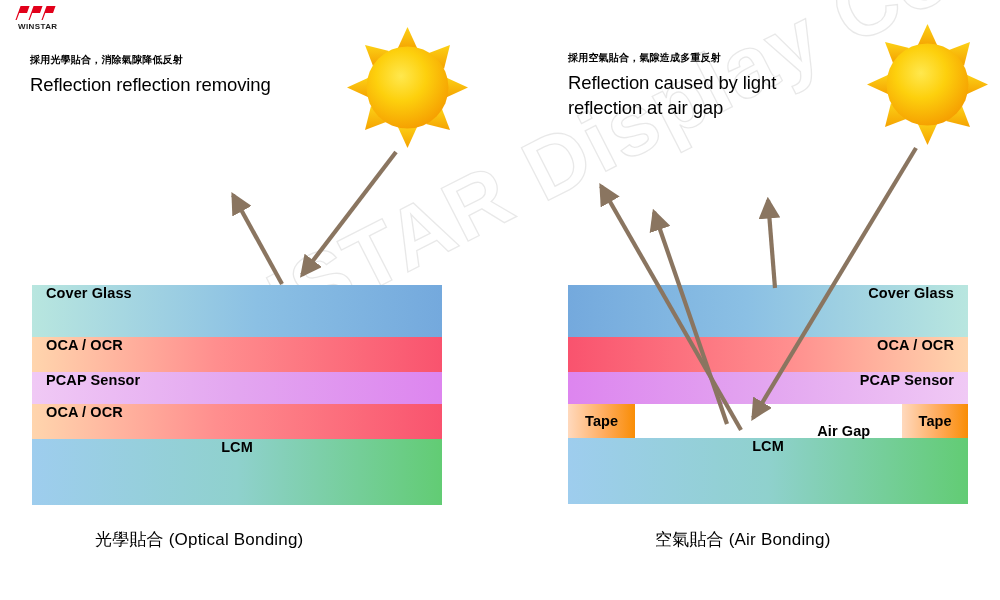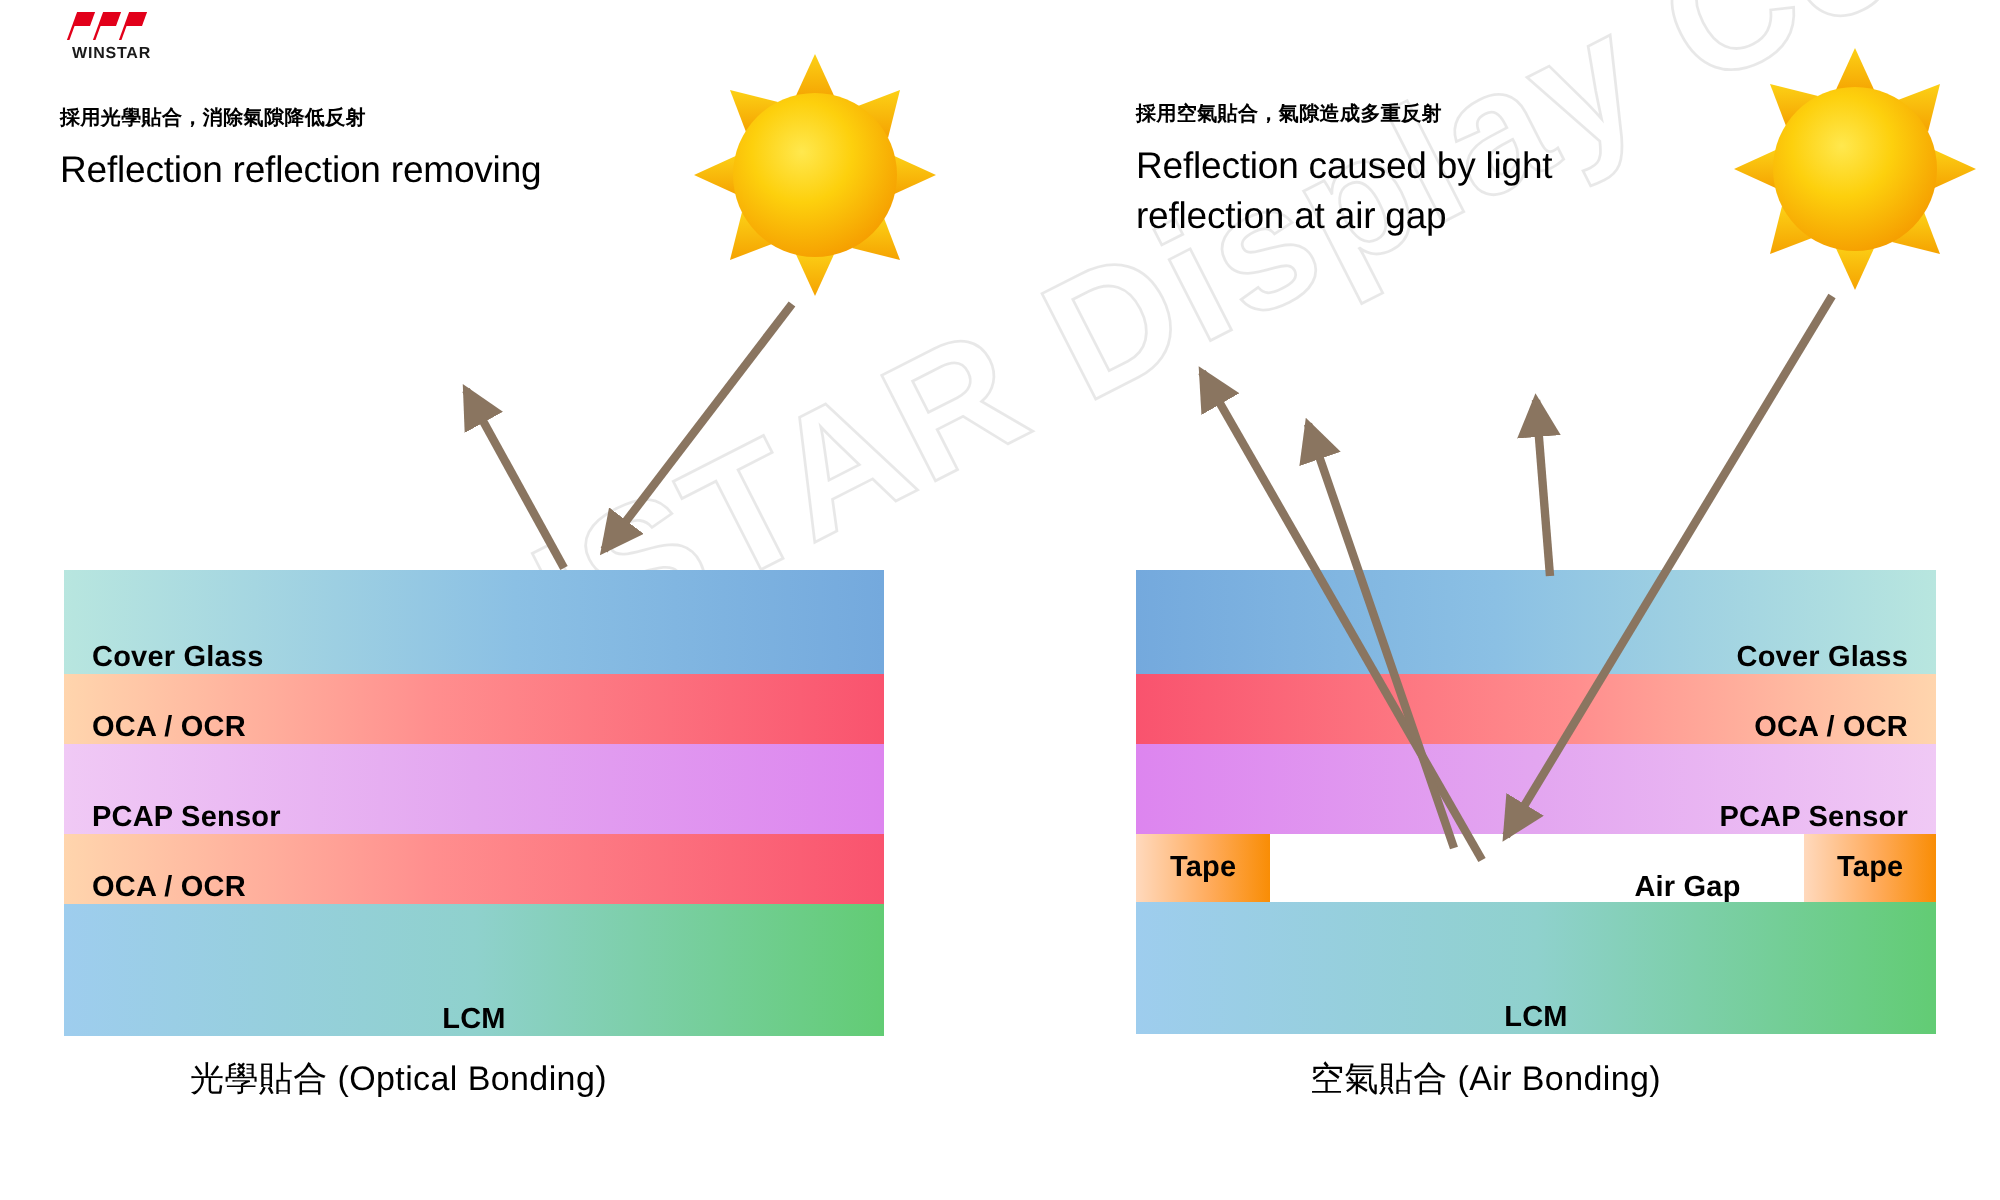--- a/index.html
+++ b/index.html
@@ -39,21 +39,21 @@
     text-shadow: none;
     white-space: nowrap;
     pointer-events: none;
     user-select: none;
     z-index: 1;
   }
 
   
   .logo {
     position: absolute;
-    left: 36px; top: 6px;
+    left: 18px; top: 6px;
     width: 58px; height: 30px;
     z-index: 6;
   }
   .logo-marks { position: relative; width: 48px; height: 14px; }
   .logo-mark {
     position: absolute;
     top: 0;
     width: 9px; height: 14px;
     background: #e2001a;
     transform: skewX(-20deg);
@@ -123,40 +123,40 @@
   .sun-right { left: 865px; top: 22px;  width: 125px; height: 125px; }
 
   
   .stack { position: absolute; z-index: 3; }
   .stack-left  { left: 32px;  top: 285px; width: 410px; }
   .stack-right { left: 568px; top: 285px; width: 400px; }
 
   .layer {
     position: relative;
     display: flex;
-    align-items: flex-end;
+    align-items: flex-start;
     box-sizing: border-box;
   }
   .layer .lbl {
     font-size: 14.5px;
     font-weight: 700;
     letter-spacing: 0.1px;
     white-space: nowrap;
     font-family: "Liberation Sans", "DejaVu Sans", sans-serif;
     position: relative;
     z-index: 2;
   }
 
   .layer.cover      { height: 52px; background: linear-gradient(90deg,#b8e6df 0%,#8bc0e4 55%,#74a9dd 100%); }
   .layer.cover.rtl  { background: linear-gradient(90deg,#74a9dd 0%,#8bc0e4 45%,#b8e6df 100%); }
 
   .layer.oca        { height: 35px; background: linear-gradient(90deg,#ffd5ad 0%,#ff8e8e 45%,#f9536e 100%); }
   .layer.oca.rtl    { background: linear-gradient(90deg,#f9536e 0%,#ff8e8e 55%,#ffd5ad 100%); }
 
-  .layer.pcap       { height: 45px; background: linear-gradient(90deg,#f0c9f5 0%,#e3a6f0 50%,#dd85ef 100%); }
+  .layer.pcap       { height: 32px; background: linear-gradient(90deg,#f0c9f5 0%,#e3a6f0 50%,#dd85ef 100%); }
   .layer.pcap.rtl   { background: linear-gradient(90deg,#dd85ef 0%,#e3a6f0 50%,#f0c9f5 100%); }
 
   .layer.lcm        { height: 66px; background: linear-gradient(90deg,#9ecdee 0%,#8fd1cd 50%,#62cc74 100%); justify-content:center; }
 
   .lbl-pad-left  { padding-left: 14px; }
   .lbl-pad-right { margin-left: auto; padding-right: 14px; }
 
   
   .layer.gaprow {
     height: 34px;

